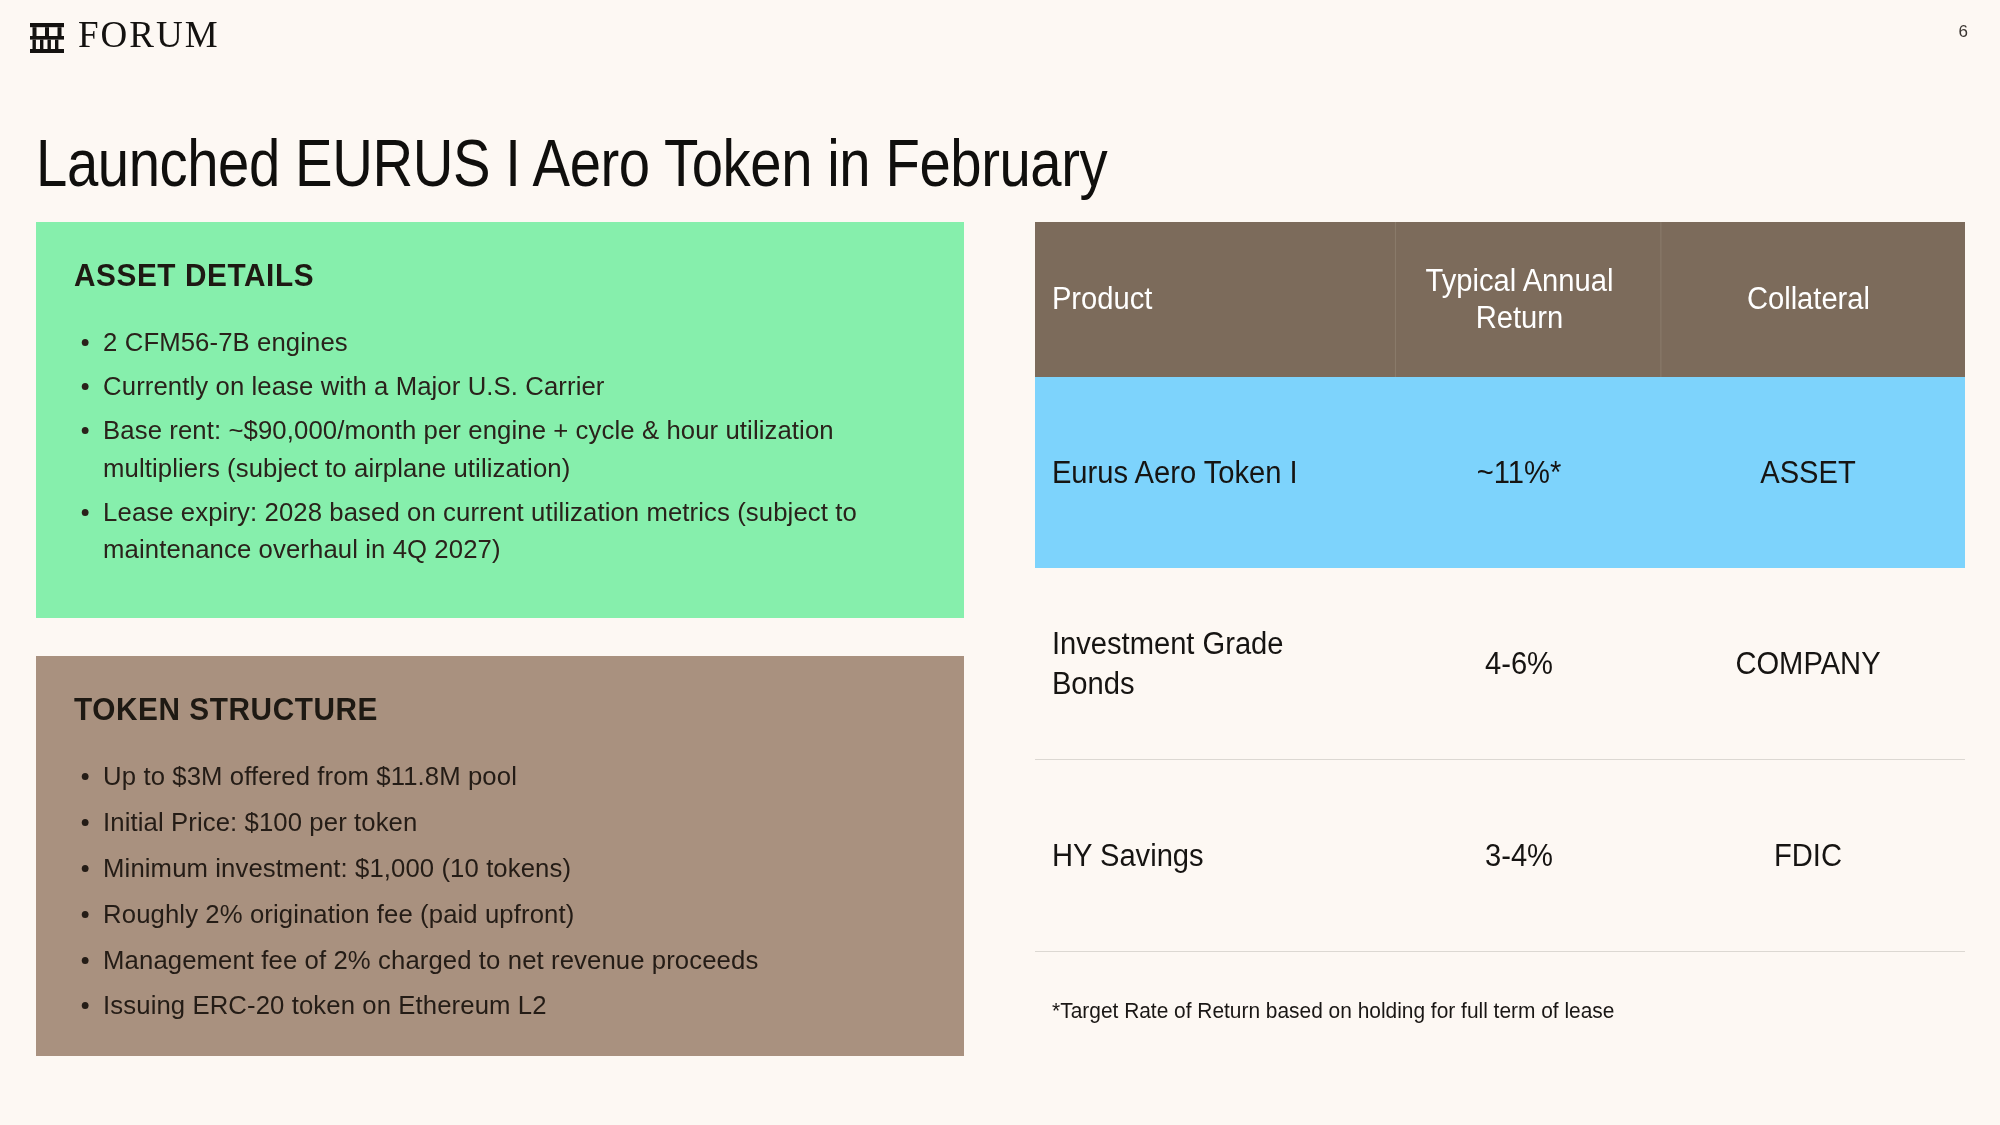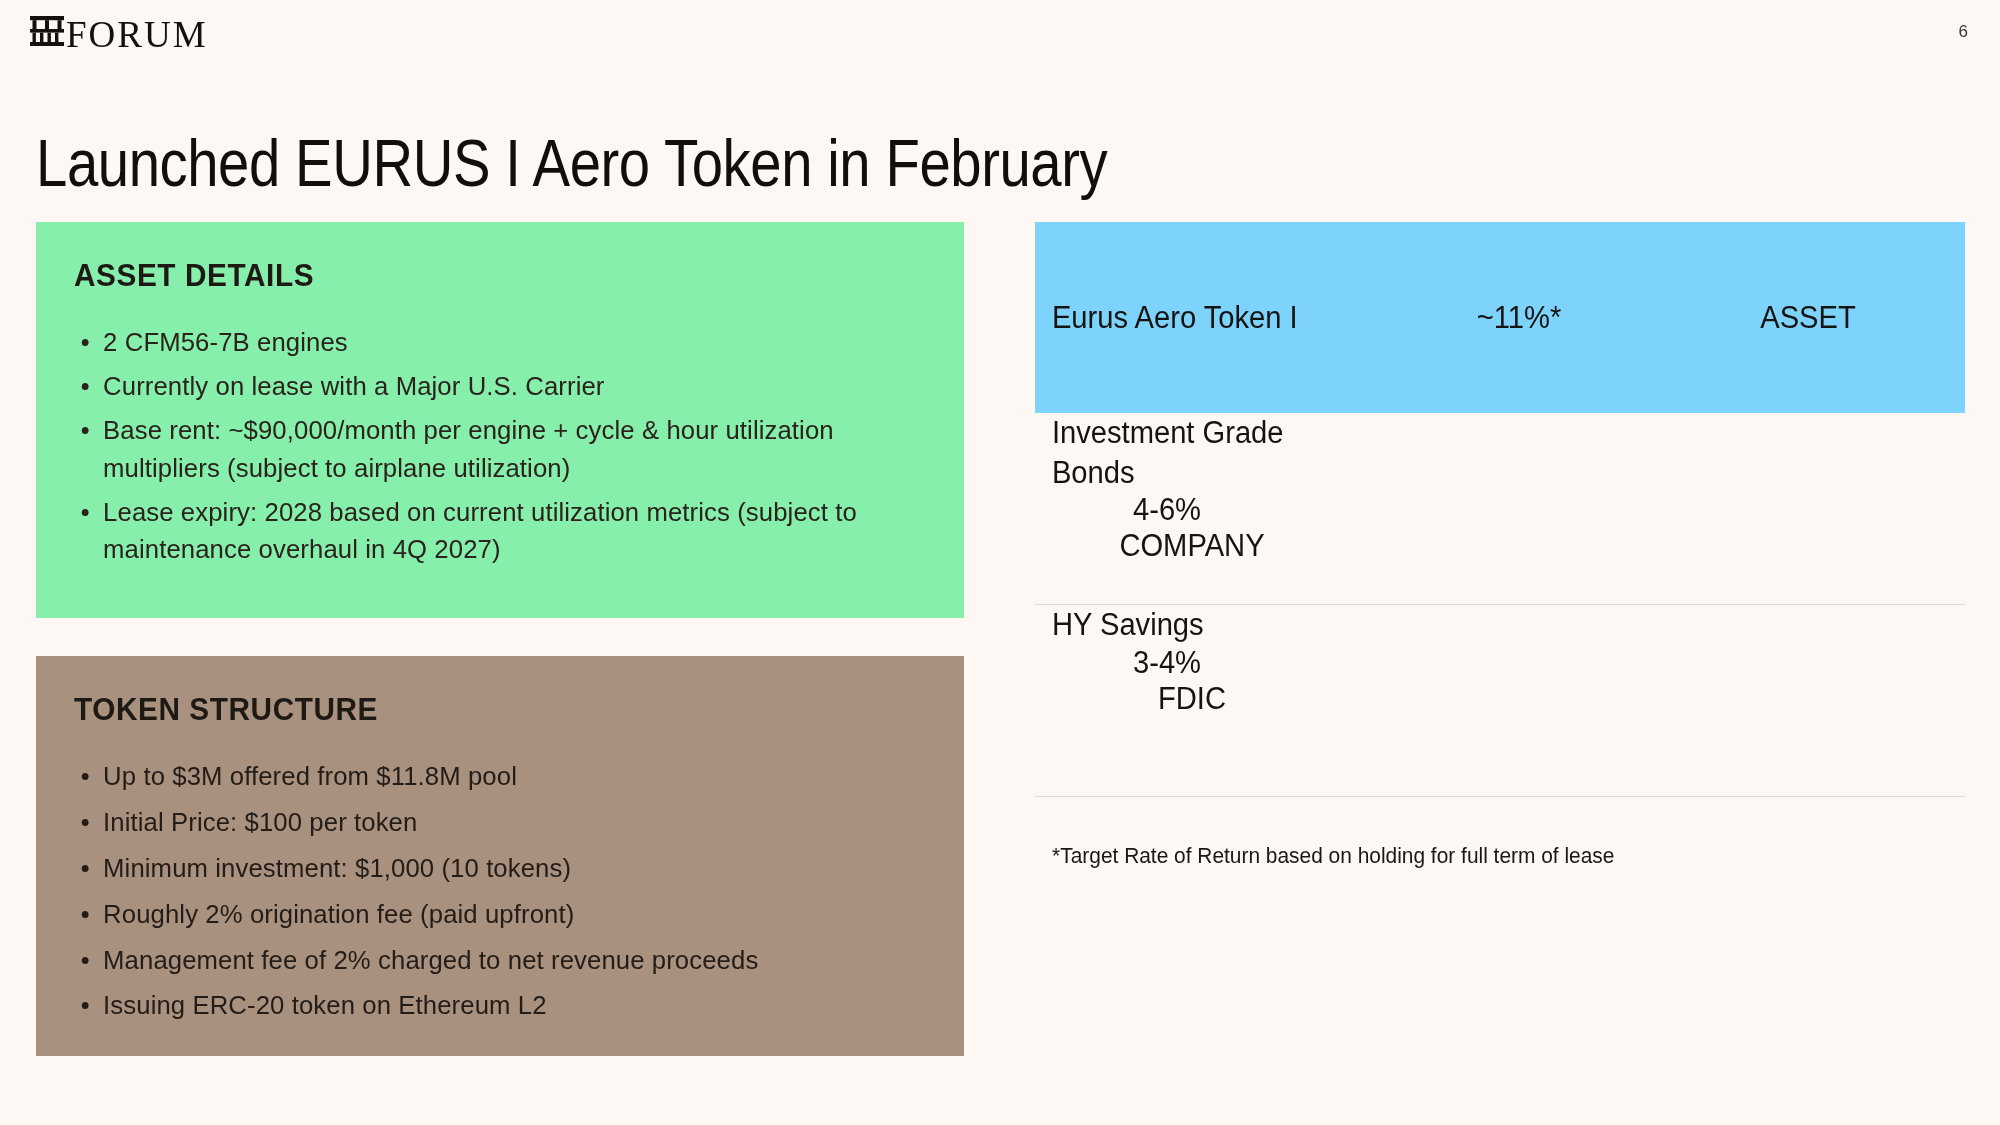--- a/index.html
+++ b/index.html
@@ -19,22 +19,22 @@
   #slide-header {
     position: absolute;
     top: 0; left: 0; right: 0;
     height: 78px;
   }
   #brand {
     position: absolute;
     left: 30px;
     top: 16px;
     display: flex;
-    align-items: flex-start;
-    gap: 2px;
+    align-items: flex-end;
+    gap: 14px;
   }
   #brand-mark {
     width: 34px;
     height: 30px;
     display: block;
   }
   #brand-name {
     font-family: "Liberation Serif", "DejaVu Serif", serif;
     font-size: 37px;
     letter-spacing: 2.0px;
@@ -174,21 +174,21 @@
     font-size: 31px;
     color: #161412;
     font-family: "Liberation Sans Narrow", "Liberation Sans", sans-serif;
   }
   .tbody-row .tcell { transform: scaleX(0.94); }
   .tbody-row .col-product { transform-origin: left center; line-height: 1.28; }
   .tbody-row .col-return,
   .tbody-row .col-collateral { transform-origin: center center; }
 
   .row-highlight { background: #7dd3fc; }
-  .row-divider   { border-bottom: 1px solid #DCD8D2; flex-direction: column; }
+  .row-divider   { border-bottom: 1px solid #DCD8D2; }
 
   #table-footnote {
     margin-top: 46px;
     padding-left: 18px;
     font-size: 22px;
     color: #1A1715;
     font-family: "Liberation Sans Narrow", "Liberation Sans", sans-serif;
     transform: scaleX(0.95);
     transform-origin: left center;
   }
@@ -238,20 +238,25 @@
       <li>Roughly 2% origination fee (paid upfront)</li>
       <li>Management fee of 2% charged to net revenue proceeds</li>
       <li>Issuing ERC-20 token on Ethereum L2</li>
     </ul>
   </div>
 
 </div>
 
 <div id="comparison-table">
 
+  <div id="table-head" class="trow">
+    <div class="tcell col-product">Product</div>
+    <div class="tcell col-return">Typical Annual Return</div>
+    <div class="tcell col-collateral">Collateral</div>
+  </div>
 
   <div class="trow tbody-row row-highlight">
     <div class="tcell col-product">Eurus Aero Token I</div>
     <div class="tcell col-return">~11%*</div>
     <div class="tcell col-collateral">ASSET</div>
   </div>
 
   <div class="trow tbody-row row-divider">
     <div class="tcell col-product">Investment Grade Bonds</div>
     <div class="tcell col-return">4-6%</div>

